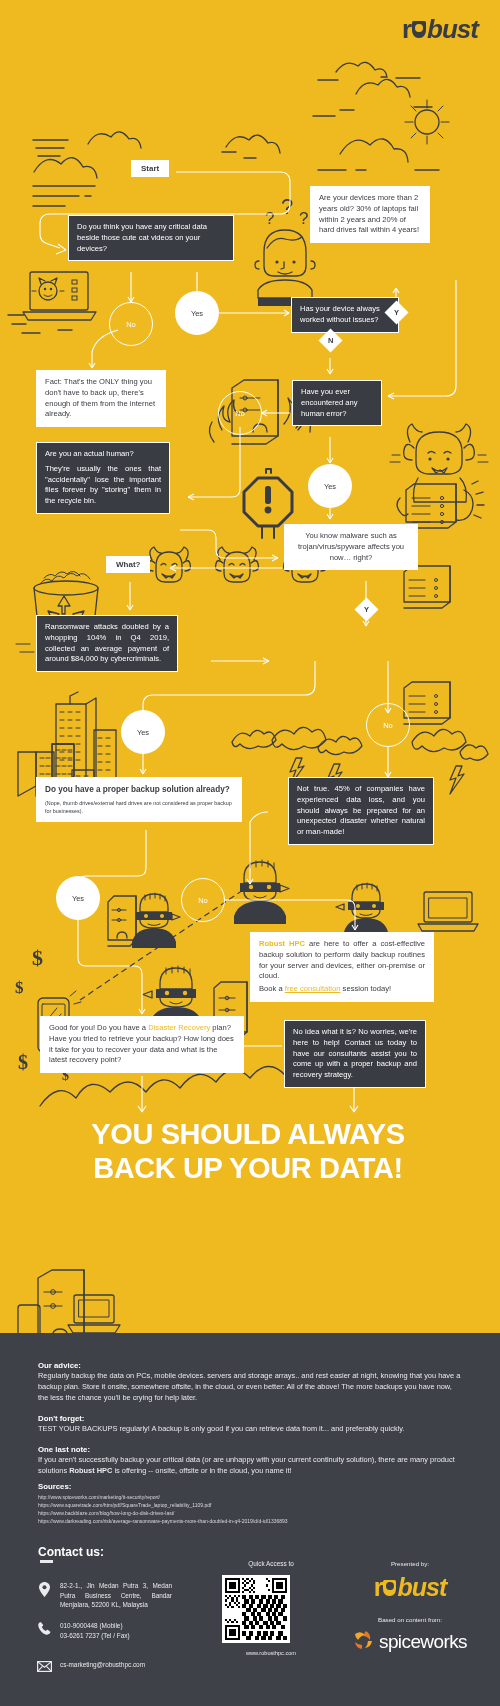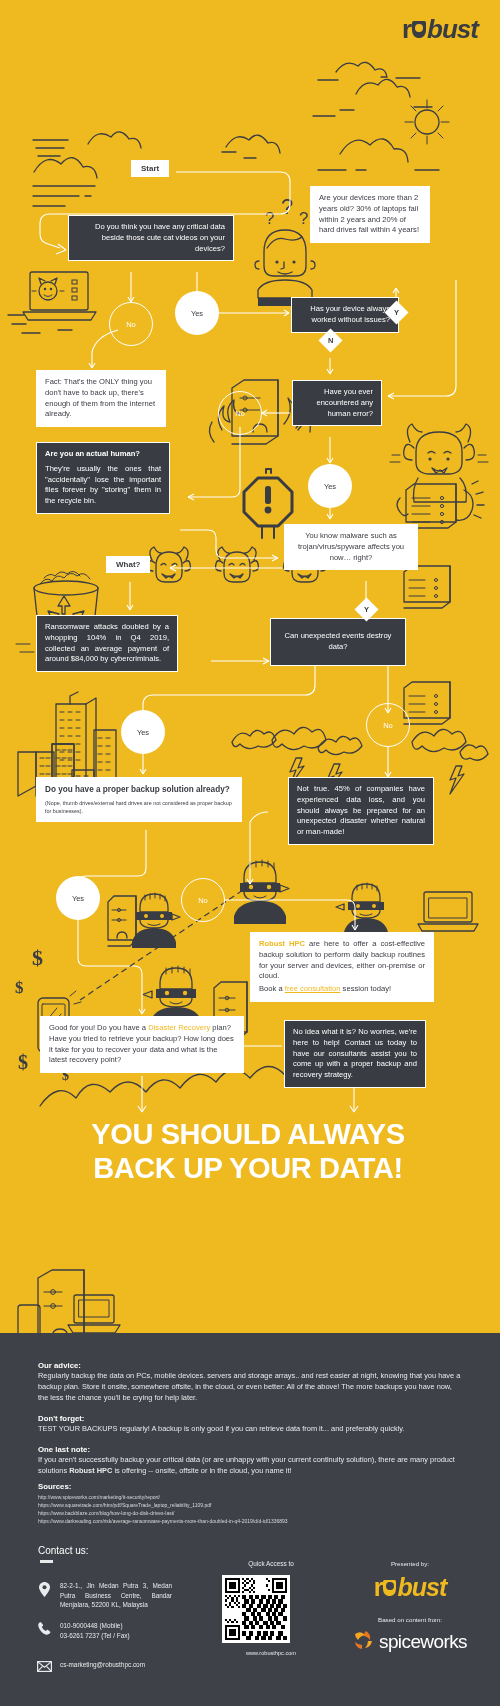--- a/index.html
+++ b/index.html
@@ -33,21 +33,21 @@
     color:#FFFFFF; font-size:30px; font-weight:bold; line-height:1.18;
     letter-spacing:-0.3px;
   }
 
   
   .box {
     position:absolute; padding:6px 8px;
     font-size:7.6px; line-height:1.42;
     border:1px solid transparent;
   }
-  .box.dark { background:#3A3C43; color:#FFFFFF; border-color:#FFFFFF;text-align:right; }
+  .box.dark { background:#3A3C43; color:#FFFFFF; border-color:#FFFFFF; }
   .box.light { background:#FFFFFF; color:#3A3C43; }
   .box.just { text-align:justify; }
   .accent { color:#EFB920; }
   .accent-link { color:#EFB920; text-decoration:underline; }
   .sub { font-size:5.4px; line-height:1.5; display:block; margin-top:3px; }
 
   .pill {
     position:absolute; background:#FFFFFF; color:#3A3C43;
     font-size:8px; font-weight:bold; padding:4px 10px;
   }
@@ -91,21 +91,21 @@
   #footer {
     position:absolute; left:0; top:1333px; width:500px; height:373px;
     background:#3F4148; color:#E9EAEC;
   }
   .f-head { font-size:7.8px; font-weight:bold; color:#FFFFFF; margin-bottom:1px; }
   .f-body { font-size:7.4px; line-height:1.48; }
   .f-block { margin-bottom:10px; }
   #advice { position:absolute; left:38px; top:28px; width:425px; }
   #sources-head { position:absolute; left:38px; top:149px; font-size:7.8px; font-weight:bold; color:#FFFFFF; }
   #sources-list { position:absolute; left:38px; top:160px; font-size:5px; line-height:1.62; color:#D9DADD; }
-  #contact-head { position:absolute; left:38px; top:212px; font-size:10px; font-weight:normal; color:#FFFFFF; }
+  #contact-head { position:absolute; left:38px; top:212px; font-size:12px; font-weight:bold; color:#FFFFFF; }
   #contact-rule { position:absolute; left:40px; top:227px; width:13px; height:2.6px; background:#E9EAEC; }
   .crow { position:absolute; display:flex; align-items:flex-start; gap:8px; }
   .cicon { width:16px; flex:0 0 16px; display:flex; justify-content:center; padding-top:1px; }
   .ctext { font-size:6.4px; line-height:1.5; text-align:justify; width:112px; }
   #qr-label { position:absolute; left:216px; top:227px; width:110px; text-align:center; font-size:6.4px; color:#E9EAEC; }
   #qr { position:absolute; left:222px; top:242px; width:68px; height:68px; background:#FFFFFF; padding:3px; }
   #qr-url { position:absolute; left:216px; top:317px; width:110px; text-align:center; font-size:5.6px; color:#E9EAEC; }
   #presented-label { position:absolute; left:340px; top:227px; width:140px; text-align:center; font-size:6.2px; color:#E9EAEC; }
   #footer-logo { position:absolute; left:340px; top:240px; width:140px; text-align:center; }
   #based-label { position:absolute; left:340px; top:283px; width:140px; text-align:center; font-size:6.2px; color:#E9EAEC; }
@@ -531,31 +531,30 @@
 
   <div class="box light" style="left:36px; top:370px; width:130px;">Fact: That's the ONLY thing you don't have to back up, there's enough of them from the internet already.</div>
 
   <div class="box light" style="left:310px; top:186px; width:120px;">Are your devices more than 2 years old? 30% of laptops fail within 2 years and 20% of hard drives fail within 4 years!</div>
 
   <div class="box dark" style="left:291px; top:297px; width:108px;">Has your device always worked without issues?</div>
 
   <div class="box dark" style="left:292px; top:380px; width:90px;">Have you ever encountered any human error?</div>
 
   <div class="box dark just" style="left:36px; top:442px; width:134px;">
-    <div style="font-weight:bold; text-align:left; margin-bottom:4px;">Are you an actual human?</div>
+    <div style="font-weight:normal; text-align:left; margin-bottom:4px;">Are you an actual human?</div>
     <div>They're usually the ones that "accidentally" lose the important files forever by "storing" them in the recycle bin.</div>
   </div>
 
   <div class="box light" style="left:284px; top:524px; width:134px; text-align:center;">You know malware such as trojan/virus/spyware affects you now… right?</div>
 
   <div class="pill" style="left:106px; top:556px;">What?</div>
 
   <div class="box dark just" style="left:36px; top:615px; width:142px;">Ransomware attacks doubled by a whopping 104% in Q4 2019, collected an average payment of around $84,000 by cybercriminals.</div>
 
-  <div class="box dark" style="left:270px; top:618px; width:136px; text-align:center; padding:12px 8px;">Can unexpected events destroy data?</div>
 
   <div class="box light" style="left:36px; top:777px; width:206px;">
     <div style="font-weight:bold; font-size:8.2px;">Do you have a proper backup solution already?</div>
     <span class="sub">(Nope, thumb drives/external hard drives are not considered as proper backup for businesses).</span>
   </div>
 
   <div class="box dark just" style="left:288px; top:777px; width:146px;">Not true. 45% of companies have experienced data loss, and you should always be prepared for an unexpected disaster whether natural or man-made!</div>
 
   <div class="box light just" style="left:250px; top:932px; width:184px;">
     <span class="accent" style="font-weight:bold;">Robust HPC</span><span> are here to offer a cost-effective backup solution to perform daily backup routines for your server and devices, either on-premise or cloud.</span>

